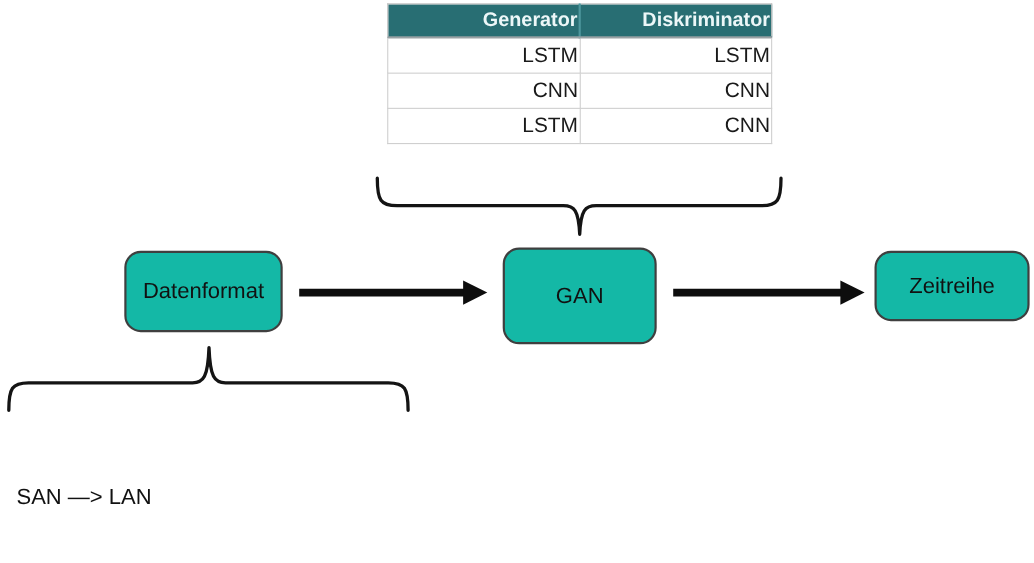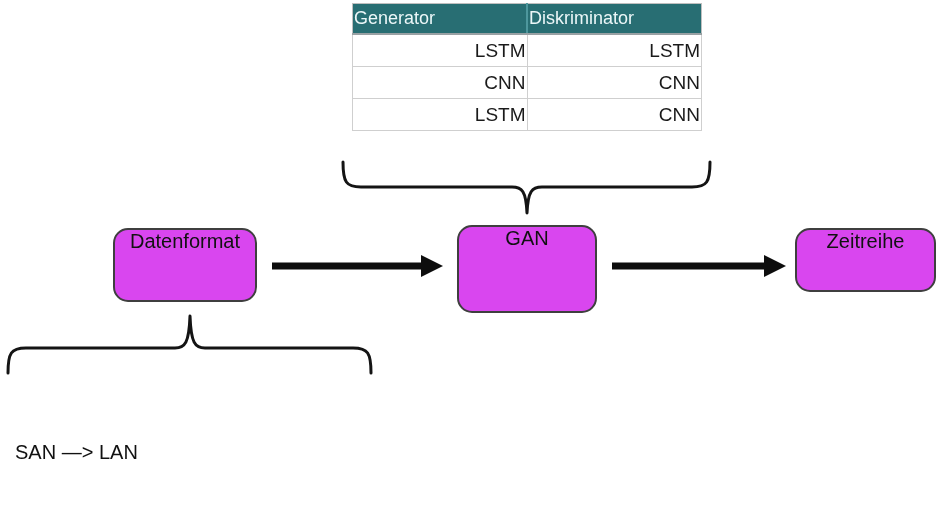--- a/index.html
+++ b/index.html
@@ -23,23 +23,23 @@
     top: 3px;
     width: 350px;
     border-collapse: collapse;
     table-layout: fixed;
     border: 1px solid #bfbfbf;
   }
   .arch-table th {
     background: #286E73;
     color: #ECF7F8;
     font-size: 18px;
-    font-weight: 400;
+    font-weight: 700;
     height: 27px;
-    text-align: left;
+    text-align: right;
     border-bottom: 2px solid #99a1a4;
   }
   .arch-table th:first-child {
     border-right: 2px solid #4E979D;
   }
   .arch-table td {
     background: #ffffff;
     color: #1a1a1a;
     font-size: 19px;
     height: 29px;
@@ -68,23 +68,23 @@
   .arrow-head {
     fill: #0d0d0d;
   }
 
   
   .node {
     position: absolute;
     box-sizing: border-box;
     border: 2px solid #3f3f3f;
     border-radius: 15px;
-    background: #d946ef;
+    background: #14b8a6;
     display: flex;
-    align-items: flex-start;
+    align-items: center;
     justify-content: center;
     font-size: 20px;
     font-weight: 500;
     color: #111111;
   }
   .node-datenformat { left: 113px; top: 228px; width: 144px; height: 74px; }
   .node-gan         { left: 457px; top: 225px; width: 140px; height: 88px; }
   .node-zeitreihe   { left: 795px; top: 228px; width: 141px; height: 64px; }
 
   

